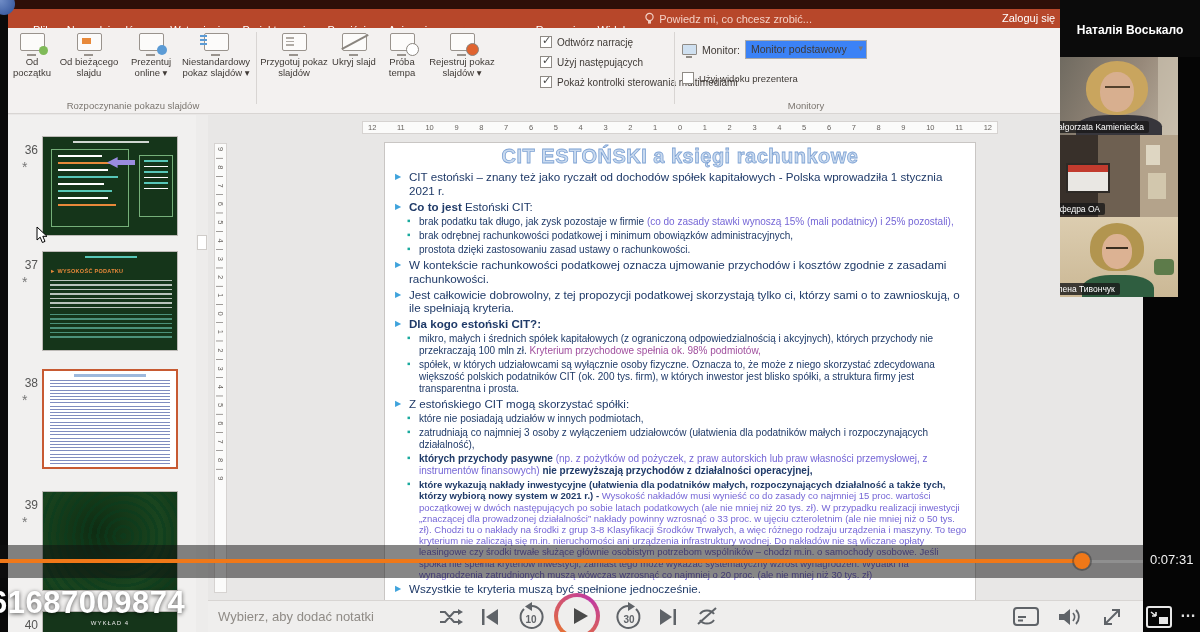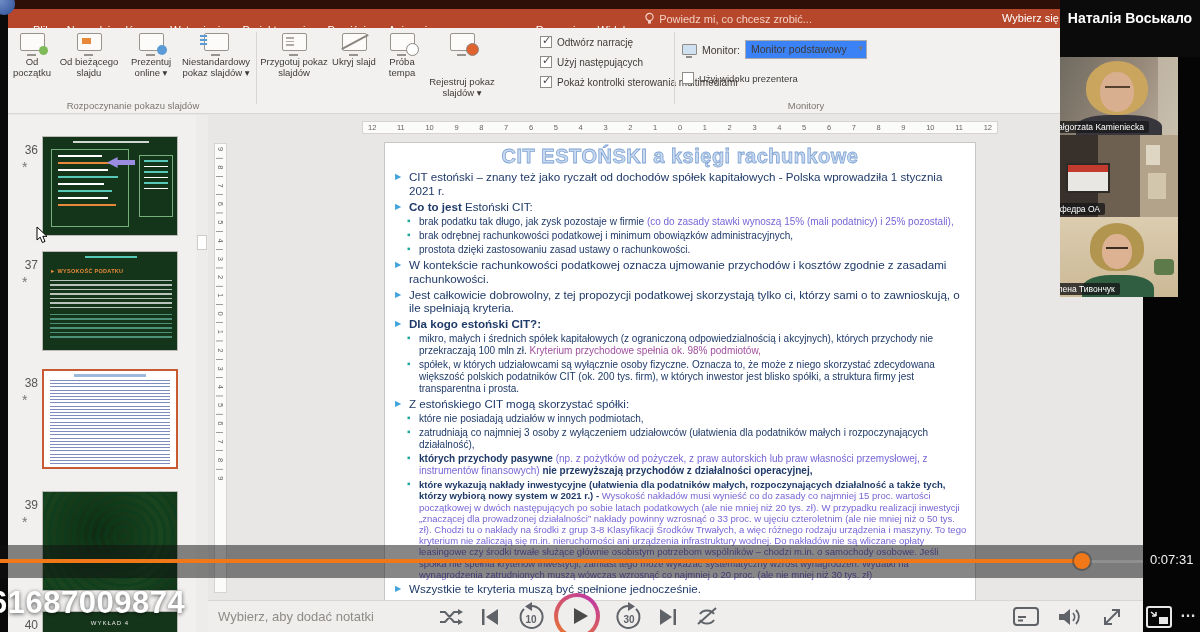--- a/index.html
+++ b/index.html
@@ -103,21 +103,21 @@
       background:repeating-linear-gradient(180deg,rgba(120,220,200,.55) 0 1.5px,transparent 1.5px 4.5px);}
   .m38t{position:absolute;left:30px;top:3px;width:72px;height:2.5px;background:#9db8dc;}
   .m38b{position:absolute;left:6px;top:9px;width:120px;height:84px;
       background:repeating-linear-gradient(180deg,#5566aa 0 1px,transparent 1px 3.2px);opacity:.75;}
   .m40text{position:absolute;left:0;top:8px;width:100%;text-align:center;font-size:6px;color:#e8e8e8;letter-spacing:1px;}
   
   .blackcol{position:absolute;left:1143px;top:0;width:57px;height:632px;background:#050505;z-index:10;}
   .cams{position:absolute;left:1060px;top:0;width:140px;height:297px;z-index:50;}
   .cam{position:absolute;left:0;width:118px;overflow:hidden;background:#444;}
   .cam1{width:140px;height:57px;top:0;background:#0b0b0b;}
-  .cam1 .bigname{display:block;text-align:center;padding-top:10px;font-size:14px;font-weight:bold;color:#fff;}
+  .cam1 .bigname{display:block;text-align:center;padding-top:23px;font-size:12px;font-weight:bold;color:#fff;}
   .cam2{top:57px;height:78px;background:linear-gradient(115deg,#6f6a60,#97897a 55%,#bdb2a1);}
   .cam3{top:135px;height:82px;background:#6e6051;}
   .cam4{top:217px;height:80px;background:linear-gradient(#dccdb0,#cbb895);}
   .namelabel{position:absolute;bottom:2px;left:-14px;background:rgba(25,25,25,.8);color:#fff;
       font-size:8.5px;padding:1px 5px;border-radius:2px;white-space:nowrap;}
   .hair2{position:absolute;left:26px;top:4px;width:62px;height:54px;border-radius:50% 50% 46% 46%;background:#c9a55e;}
   .face2{position:absolute;left:40px;top:15px;width:34px;height:40px;border-radius:48%;background:#d8af8f;}
   .gl2{position:absolute;left:45px;top:29px;width:25px;height:7px;border-top:2px solid #53412d;}
   .sh2{position:absolute;left:16px;bottom:-8px;width:86px;height:28px;border-radius:40% 40% 0 0;background:#37363c;}
   .win2{position:absolute;left:98px;top:0;width:20px;height:78px;background:#cfc6b4;opacity:.65;}
@@ -169,21 +169,21 @@
           <span class="tab">Recenzja</span>
           <span class="tab">Widok</span>
         </div>
       <div class="tellme">
         <svg width="11" height="13" viewBox="0 0 11 13">
           <circle cx="5.5" cy="5" r="3.6" fill="none" stroke="#f3cfc4" stroke-width="1.2"></circle>
           <rect x="4" y="8.6" width="3" height="3" fill="#f3cfc4"></rect>
         </svg>
         <span>Powiedz mi, co chcesz zrobić...</span>
       </div>
-      <span class="signin">Wybierz się</span>
+      <span class="signin">Zaloguj się</span>
     </div>
 
     <div class="ribbon">
       <div class="rgroup g1">
         <div class="rbuttons" id="g1btns">
             <div class="bigbtn" style="width: 44px;">
               <div class="bicon v-play"></div>
               <div>Od początku</div>
             </div>
             <div class="bigbtn" style="width: 70px;">
@@ -209,21 +209,21 @@
               <div>Przygotuj pokaz slajdów</div>
             </div>
             <div class="bigbtn" style="width: 48px;">
               <div class="bicon v-hide"></div>
               <div>Ukryj slajd</div>
             </div>
             <div class="bigbtn" style="width: 48px;">
               <div class="bicon v-timer"></div>
               <div>Próba tempa</div>
             </div>
-            <div class="bigbtn" style="width: 72px; gap: 20px;">
+            <div class="bigbtn" style="width: 72px;">
               <div class="bicon v-record"></div>
               <div>Rejestruj pokaz slajdów ▾</div>
             </div>
           </div>
         <div class="checkcol" id="g2checks">
             <div class="checkrow">
               <span class="cb on"></span>
               <span>Odtwórz narrację</span>
             </div>
             <div class="checkrow">

